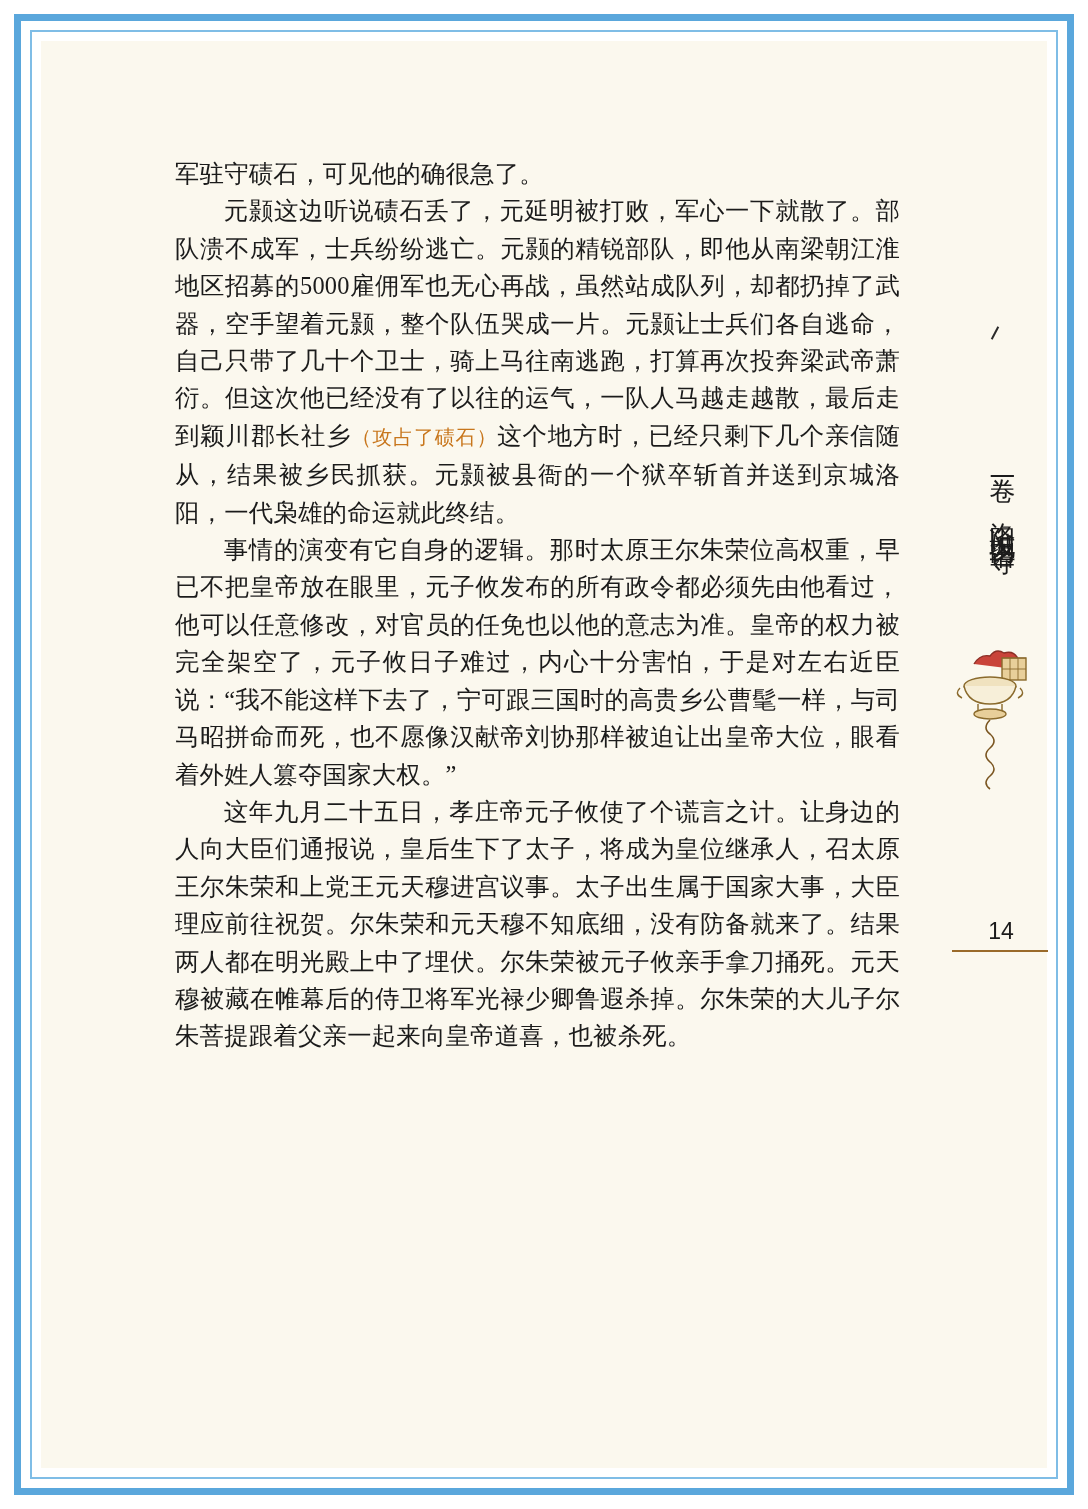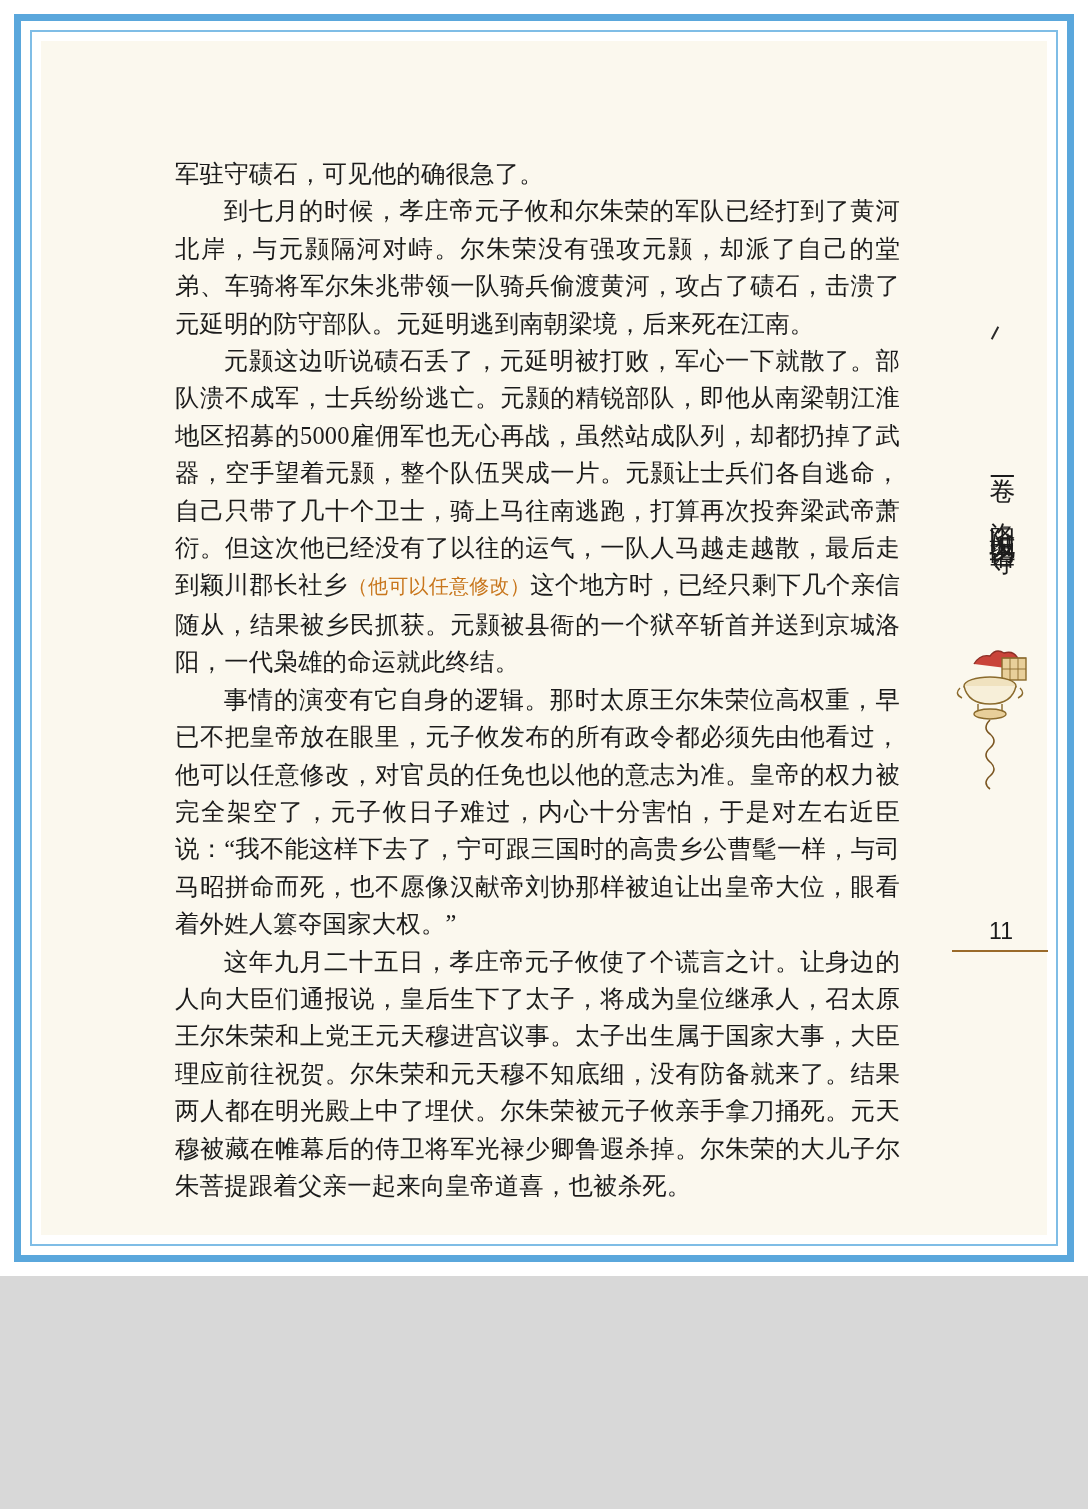--- a/index.html
+++ b/index.html
@@ -12,21 +12,21 @@
     height: 1509px;
     overflow: hidden;
     font-family: "Liberation Serif", "DejaVu Serif", serif;
   }
 
   
   #page {
     position: absolute;
     left: 0; top: 0;
     width: 1088px;
-    height: 1276px;
+    height: 1509px;
     background: #ffffff;
     box-sizing: border-box;
   }
   .border-outer {
     position: absolute;
     left: 14px; top: 14px;
     right: 14px; bottom: 14px;
     border: 7px solid #5aa7dc;
     box-sizing: border-box;
   }
@@ -130,22 +130,21 @@
 <body>
 
 <div id="page">
 
   <div class="border-outer"></div>
   <div class="border-inner"></div>
   <div class="paper"></div>
 
   <div id="textcol">
       <p class="para"><span>军驻守碛石，可见他的确很急了。</span></p>
-      <p class="para indent"><span>到七月的时候，孝庄帝元子攸和尔朱荣的军队已经打到了黄河北岸，与元颢隔河对峙。尔朱荣没有强攻元颢，却派了自己的堂弟、车骑将军尔朱兆带领一队骑兵偷渡黄河，攻占了碛石，击溃了元延明的防守部队。元延明逃到南朝梁境，后来死在江南。</span></p>
-      <p class="para indent"><span>元颢这边听说碛石丢了，元延明被打败，军心一下就散了。部队溃不成军，士兵纷纷逃亡。元颢的精锐部队，即他从南梁朝江淮地区招募的5000雇佣军也无心再战，虽然站成队列，却都扔掉了武器，空手望着元颢，整个队伍哭成一片。元颢让士兵们各自逃命，自己只带了几十个卫士，骑上马往南逃跑，打算再次投奔梁武帝萧衍。但这次他已经没有了以往的运气，一队人马越走越散，最后走到颖川郡长社乡</span><span class="note">（他可以任意修改）</span><span>这个地方时，已经只剩下几个亲信随从，结果被乡民抓获。元颢被县衙的一个狱卒斩首并送到京城洛阳，一代枭雄的命运就此终结。</span></p>
+      <p class="para indent"><span>元颢这边听说碛石丢了，元延明被打败，军心一下就散了。部队溃不成军，士兵纷纷逃亡。元颢的精锐部队，即他从南梁朝江淮地区招募的5000雇佣军也无心再战，虽然站成队列，却都扔掉了武器，空手望着元颢，整个队伍哭成一片。元颢让士兵们各自逃命，自己只带了几十个卫士，骑上马往南逃跑，打算再次投奔梁武帝萧衍。但这次他已经没有了以往的运气，一队人马越走越散，最后走到颖川郡长社乡</span><span class="note">（攻占了碛石）</span><span>这个地方时，已经只剩下几个亲信随从，结果被乡民抓获。元颢被县衙的一个狱卒斩首并送到京城洛阳，一代枭雄的命运就此终结。</span></p>
       <p class="para indent"><span>事情的演变有它自身的逻辑。那时太原王尔朱荣位高权重，早已不把皇帝放在眼里，元子攸发布的所有政令都必须先由他看过，他可以任意修改，对官员的任免也以他的意志为准。皇帝的权力被完全架空了，元子攸日子难过，内心十分害怕，于是对左右近臣说：“我不能这样下去了，宁可跟三国时的高贵乡公曹髦一样，与司马昭拼命而死，也不愿像汉献帝刘协那样被迫让出皇帝大位，眼看着外姓人篡夺国家大权。”</span></p>
       <p class="para indent"><span>这年九月二十五日，孝庄帝元子攸使了个谎言之计。让身边的人向大臣们通报说，皇后生下了太子，将成为皇位继承人，召太原王尔朱荣和上党王元天穆进宫议事。太子出生属于国家大事，大臣理应前往祝贺。尔朱荣和元天穆不知底细，没有防备就来了。结果两人都在明光殿上中了埋伏。尔朱荣被元子攸亲手拿刀捅死。元天穆被藏在帷幕后的侍卫将军光禄少卿鲁遐杀掉。尔朱荣的大儿子尔朱菩提跟着父亲一起来向皇帝道喜，也被杀死。</span></p>
     </div>
 
   <div id="siderail">
     <div id="rail-title">卷一 洛阳城内诸寺</div>
   </div>
   <div id="rail-tick"></div>
 
   <svg id="rail-ornament" viewBox="0 0 86 180">
@@ -156,16 +155,16 @@
       <path d="M46 46 l24 0 M46 57 l24 0 M54 46 l0 22 M62 46 l0 22" stroke="#8a6a2c" stroke-width="0.9"></path>
       <ellipse cx="34" cy="74" rx="26" ry="9" fill="#f0e2bf" stroke="#8a6a2c"></ellipse>
       <path d="M8 74 q4 18 26 18 q22 0 26 -18" fill="#f7efd9" stroke="#8a6a2c"></path>
       <path d="M4 76 q-6 6 2 10 M64 76 q6 6 -2 10" stroke="#8a6a2c"></path>
       <path d="M22 92 l0 8 M46 92 l0 8" stroke="#8a6a2c"></path>
       <ellipse cx="34" cy="102" rx="16" ry="5" fill="#e8cf9a" stroke="#8a6a2c"></ellipse>
       <path d="M34 108 q-8 8 0 14 q8 7 0 14 q-8 7 0 14 q8 7 0 14 q-8 7 0 13" stroke="#7a5520" stroke-width="1.6"></path>
     </g>
   </svg>
 
-  <div id="page-number">11</div>
+  <div id="page-number">14</div>
   <div id="page-rule"></div>
 
 </div>
 
 </body></html>

